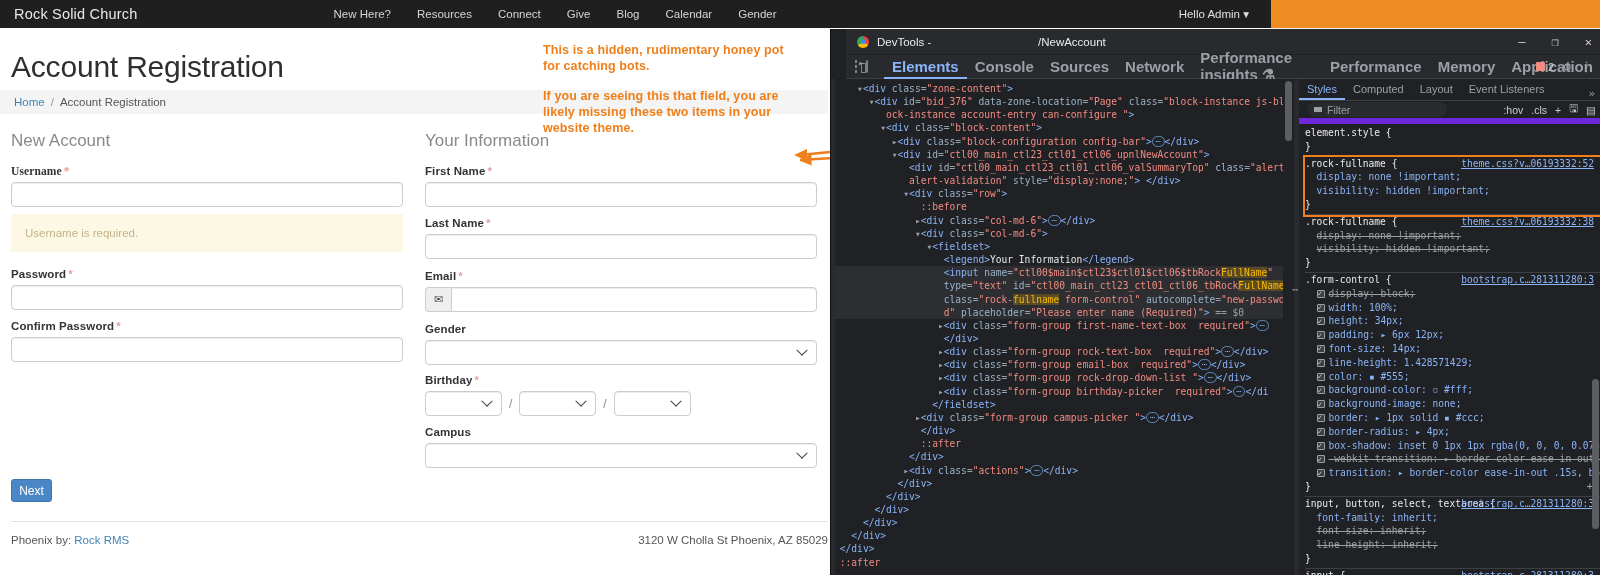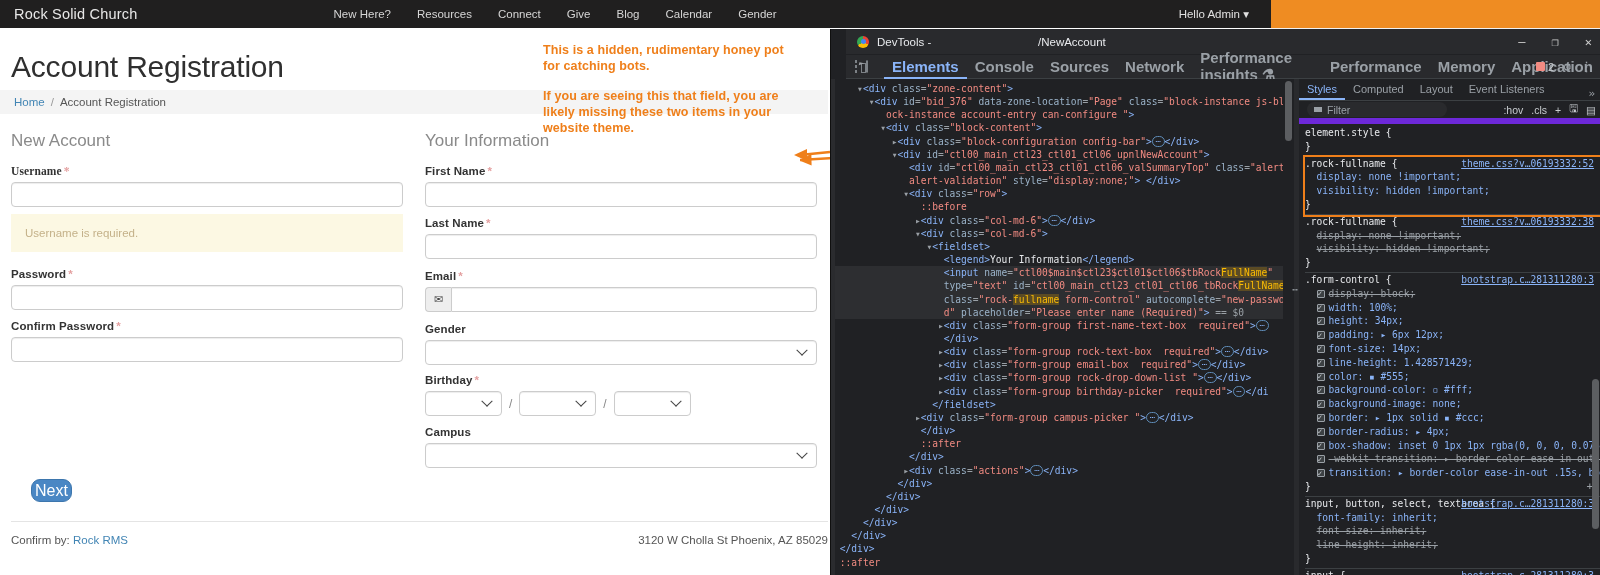--- a/index.html
+++ b/index.html
@@ -70,22 +70,22 @@
     border-radius:4px 0 0 4px; background:#eee;
     display:flex; align-items:center; justify-content:center; font-size:11px; color:#444;
   }
   .igroup .ctl { border-radius:0 4px 4px 0; width:366px; }
   .bday { display:flex; align-items:center; gap:7px; }
   .bday .ctl { width:77px; }
   .bday .slash { color:#888; font-size:12px; }
 
   .btn-next {
     position:absolute; left:11px; top:479px; width:41px; height:23px;
-    background:#4a87c4; border:1px solid #3d76ad; border-radius:9px; color:#fff;
-    font-size:16px; display:flex; align-items:center; justify-content:center;margin-left:20px;
+    background:#4a87c4; border:1px solid #3d76ad; border-radius:3px; color:#fff;
+    font-size:12px; display:flex; align-items:center; justify-content:center;
   }
   .footdiv { position:absolute; left:11px; top:521px; width:817px; height:1px; background:#e4e4e4; }
   .foot-l { position:absolute; left:11px; top:534px; font-size:11.5px; color:#555; }
   .foot-l a { color:#4285b4; text-decoration:none; }
   .foot-r { position:absolute; right:772px; top:534px; font-size:11.5px; color:#555; white-space:nowrap;}
 
   
   .anno {
     position:absolute; color:#ef7f1a; font-size:12.5px; font-weight:bold;
     line-height:16px; letter-spacing:.1px;
@@ -288,21 +288,21 @@
 
   <div class="fg" style="left:425px; top:426px;">
     <label><span>Campus</span></label>
     <div class="ctl select">
         <span class="chev"></span>
       </div>
   </div>
 
   <div class="footdiv"></div>
   <div class="foot-l">
-    <span>Confirm by:</span>
+    <span>Phoenix by:</span>
     <a>Rock RMS</a>
   </div>
   <div class="foot-r">3120 W Cholla St Phoenix, AZ 85029</div>
 </div>
 
 <div class="anno" id="anno1">This is a hidden, rudimentary honey pot for catching bots.</div>
 <div class="anno" id="anno2">If you are seeing this that field, you are likely missing these two items in your website theme.</div>
 
 <svg id="svg-arrows" width="1600" height="575">
 

